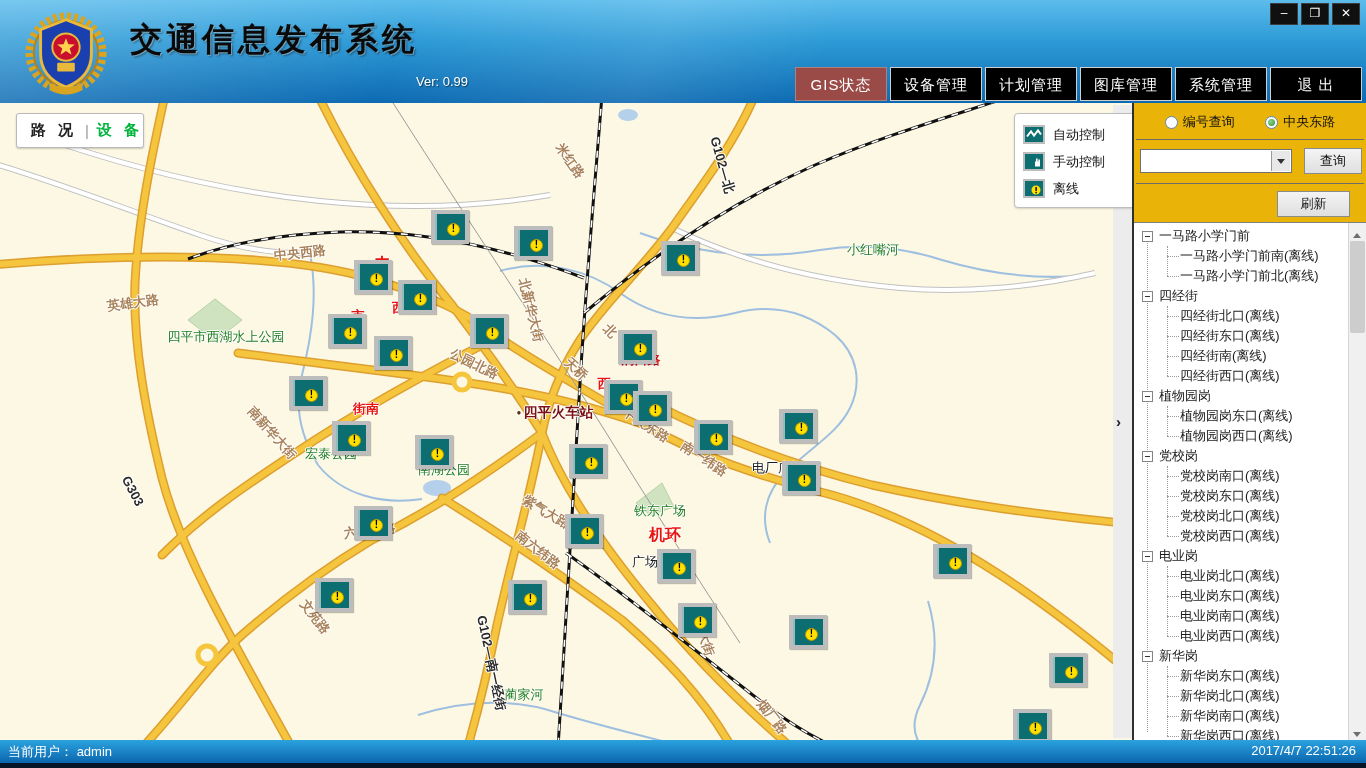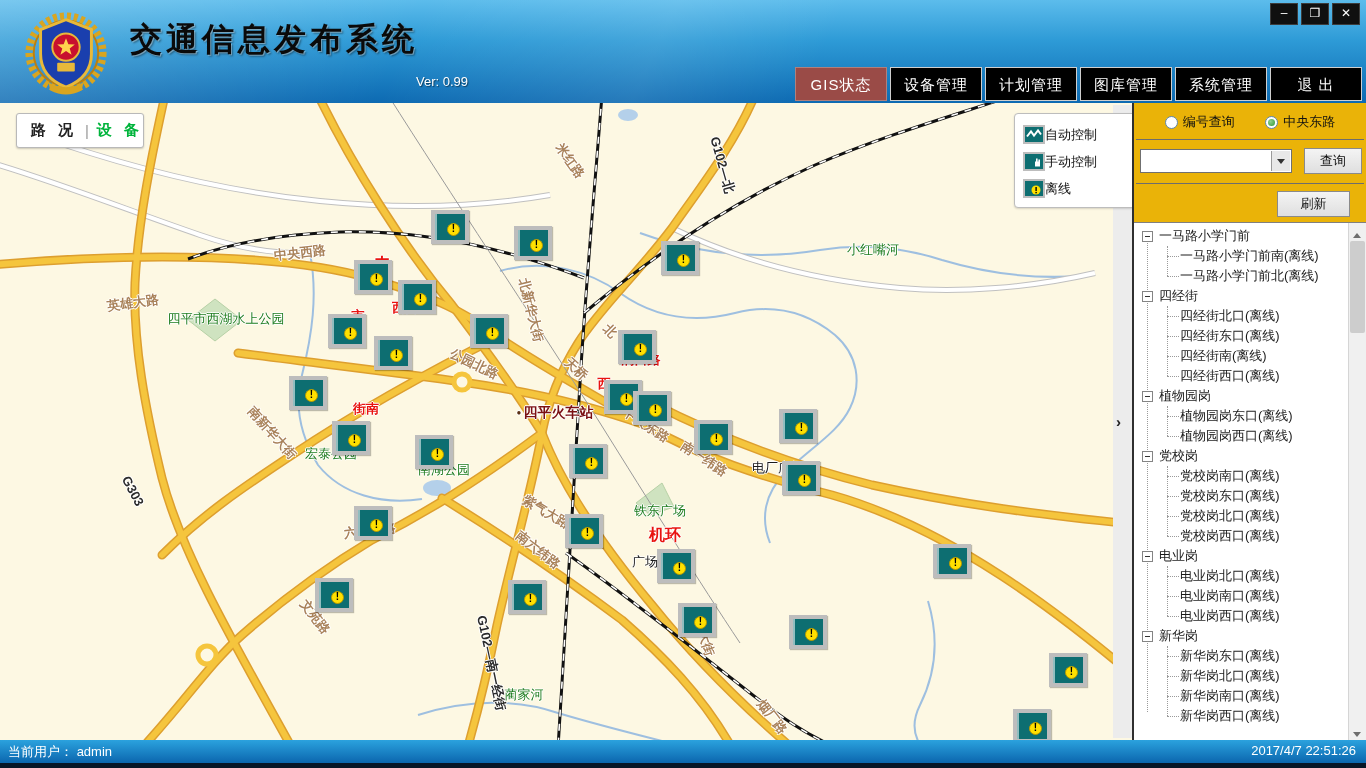--- a/index.html
+++ b/index.html
@@ -40,21 +40,21 @@
         border:1px solid #b89a00;box-sizing:border-box;}
   .m-ex::after{content:"!";position:absolute;left:0;right:0;top:-1px;text-align:center;font-size:10px;font-weight:bold;color:#000;}
   .layer-toggle{position:absolute;left:16px;top:10px;width:126px;height:33px;background:#fff;border:1px solid #b9b9b9;
                 border-radius:3px;z-index:6;display:flex;align-items:center;justify-content:flex-end;gap:8px;
                 font-size:15px;font-weight:bold;box-shadow:0 1px 2px rgba(0,0,0,.2);}
   .lt-road{color:#222;letter-spacing:4px;cursor:pointer;}
   .lt-div{color:#999;font-weight:normal;}
   .lt-dev{color:#00b43c;letter-spacing:4px;cursor:pointer;}
   .legend{position:absolute;left:1014px;top:10px;width:114px;background:#fff;border:1px solid #bdbdbd;border-radius:4px;
           z-index:6;padding:7px 6px 5px 8px;box-shadow:0 1px 2px rgba(0,0,0,.15);}
-  .leg-row{display:flex;align-items:center;height:27px;}
+  .leg-row{display:flex;align-items:center;gap:8px;height:27px;}
   .leg-ic{width:22px;height:19px;background:#bdbdbd;padding:2px;box-sizing:border-box;flex:none;}
   .leg-ic svg{display:block;width:100%;height:100%;background:#0d6e71;}
   .leg-lb{font-size:13px;color:#111;}
   .collapse-strip{position:absolute;right:0;top:2px;width:19px;height:633px;background:#ececec;z-index:5;cursor:pointer;}
   .collapse-strip span{position:absolute;left:3px;top:308px;font-size:15px;color:#222;font-weight:bold;}
   
   .panel{position:absolute;left:1132px;top:103px;width:234px;height:637px;background:#eab308;box-sizing:border-box;
          border-left:2px solid #2f2f2f;}
   .radio-row{position:absolute;left:0;top:10px;width:100%;display:flex;justify-content:space-evenly;font-size:13px;color:#111;}
   .radio{display:flex;align-items:center;gap:5px;cursor:pointer;}
@@ -246,21 +246,21 @@
     <span class="mlabel l-road" style="left: 546px; top: 409px; transform: translate(-50%, -50%) rotate(30deg);">紫气大路</span>
     <span class="mlabel l-road" style="left: 538px; top: 447px; transform: translate(-50%, -50%) rotate(38deg);">南六纬路</span>
     <span class="mlabel l-road" style="left: 370px; top: 428px; transform: translate(-50%, -50%) rotate(-6deg);">六孔桥路</span>
     <span class="mlabel l-road" style="left: 315px; top: 514px; transform: translate(-50%, -50%) rotate(52deg);">文苑路</span>
     <span class="mlabel l-road" style="left: 702px; top: 528px; transform: translate(-50%, -50%) rotate(72deg);">东山大街</span>
     <span class="mlabel l-road" style="left: 772px; top: 614px; transform: translate(-50%, -50%) rotate(52deg);">烟厂路</span>
     <span class="mlabel l-road" style="left: 610px; top: 228px; transform: translate(-50%, -50%) rotate(45deg);">北</span>
     <span class="mlabel l-roadb" style="left: 133px; top: 388px; transform: translate(-50%, -50%) rotate(62deg);">G303</span>
     <span class="mlabel l-roadb" style="left: 722px; top: 62px; transform: translate(-50%, -50%) rotate(74deg);">G102—北</span>
     <span class="mlabel l-roadb" style="left: 491px; top: 560px; transform: translate(-50%, -50%) rotate(78deg);">G102—南一经街</span>
-    <span class="mlabel l-green" style="left: 216px; top: 216px; transform: translate(-50%, -50%) rotate(0deg); padding-left: 20px;">四平市西湖水上公园</span>
+    <span class="mlabel l-green" style="left: 216px; top: 234px; transform: translate(-50%, -50%) rotate(0deg); padding-left: 20px;">四平市西湖水上公园</span>
     <span class="mlabel l-green" style="left: 331px; top: 351px; transform: translate(-50%, -50%) rotate(0deg);">宏泰公园</span>
     <span class="mlabel l-green" style="left: 444px; top: 367px; transform: translate(-50%, -50%) rotate(0deg);">南湖公园</span>
     <span class="mlabel l-green" style="left: 873px; top: 147px; transform: translate(-50%, -50%) rotate(0deg);">小红嘴河</span>
     <span class="mlabel l-green" style="left: 660px; top: 408px; transform: translate(-50%, -50%) rotate(0deg);">铁东广场</span>
     <span class="mlabel l-green" style="left: 524px; top: 592px; transform: translate(-50%, -50%) rotate(0deg);">蔺家河</span>
     <span class="mlabel l-black" style="left: 645px; top: 459px; transform: translate(-50%, -50%) rotate(0deg);">广场</span>
     <span class="mlabel l-black" style="left: 778px; top: 365px; transform: translate(-50%, -50%) rotate(0deg);">电厂广场</span>
     <span class="mlabel l-red" style="left: 383px; top: 161px; font-size: 17px; transform: translate(-50%, -50%) rotate(0deg);">电</span>
     <span class="mlabel l-red" style="left: 358px; top: 213px; transform: translate(-50%, -50%) rotate(0deg);">市</span>
     <span class="mlabel l-red" style="left: 405px; top: 205px; transform: translate(-50%, -50%) rotate(0deg);">西口</span>
@@ -506,20 +506,23 @@
         <div class="tgroup">
           <div class="trow tparent">
             <div class="texp"></div>
             <span>电业岗</span>
           </div>
           <div class="tchildren">
             <div class="trow tchild">
               <span>电业岗北口(离线)</span>
             </div>
             <div class="trow tchild">
+              <span>电业岗东口(离线)</span>
+            </div>
+            <div class="trow tchild">
               <span>电业岗南口(离线)</span>
             </div>
             <div class="trow tchild">
               <span>电业岗西口(离线)</span>
             </div>
           </div>
         </div>
         <div class="tgroup">
           <div class="trow tparent">
             <div class="texp"></div>

